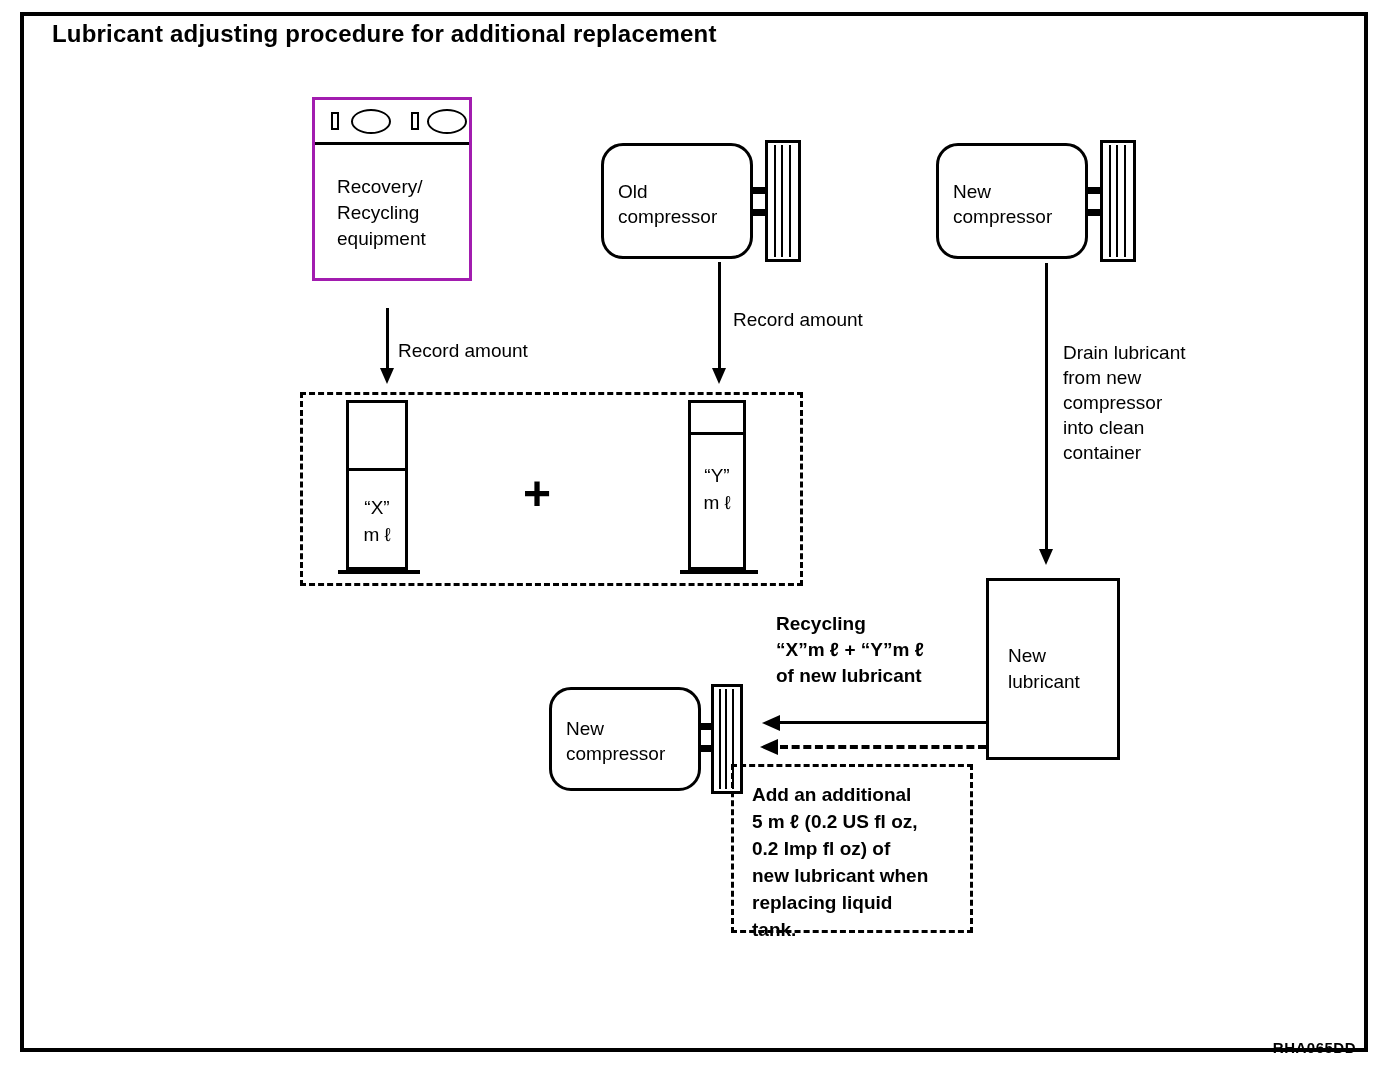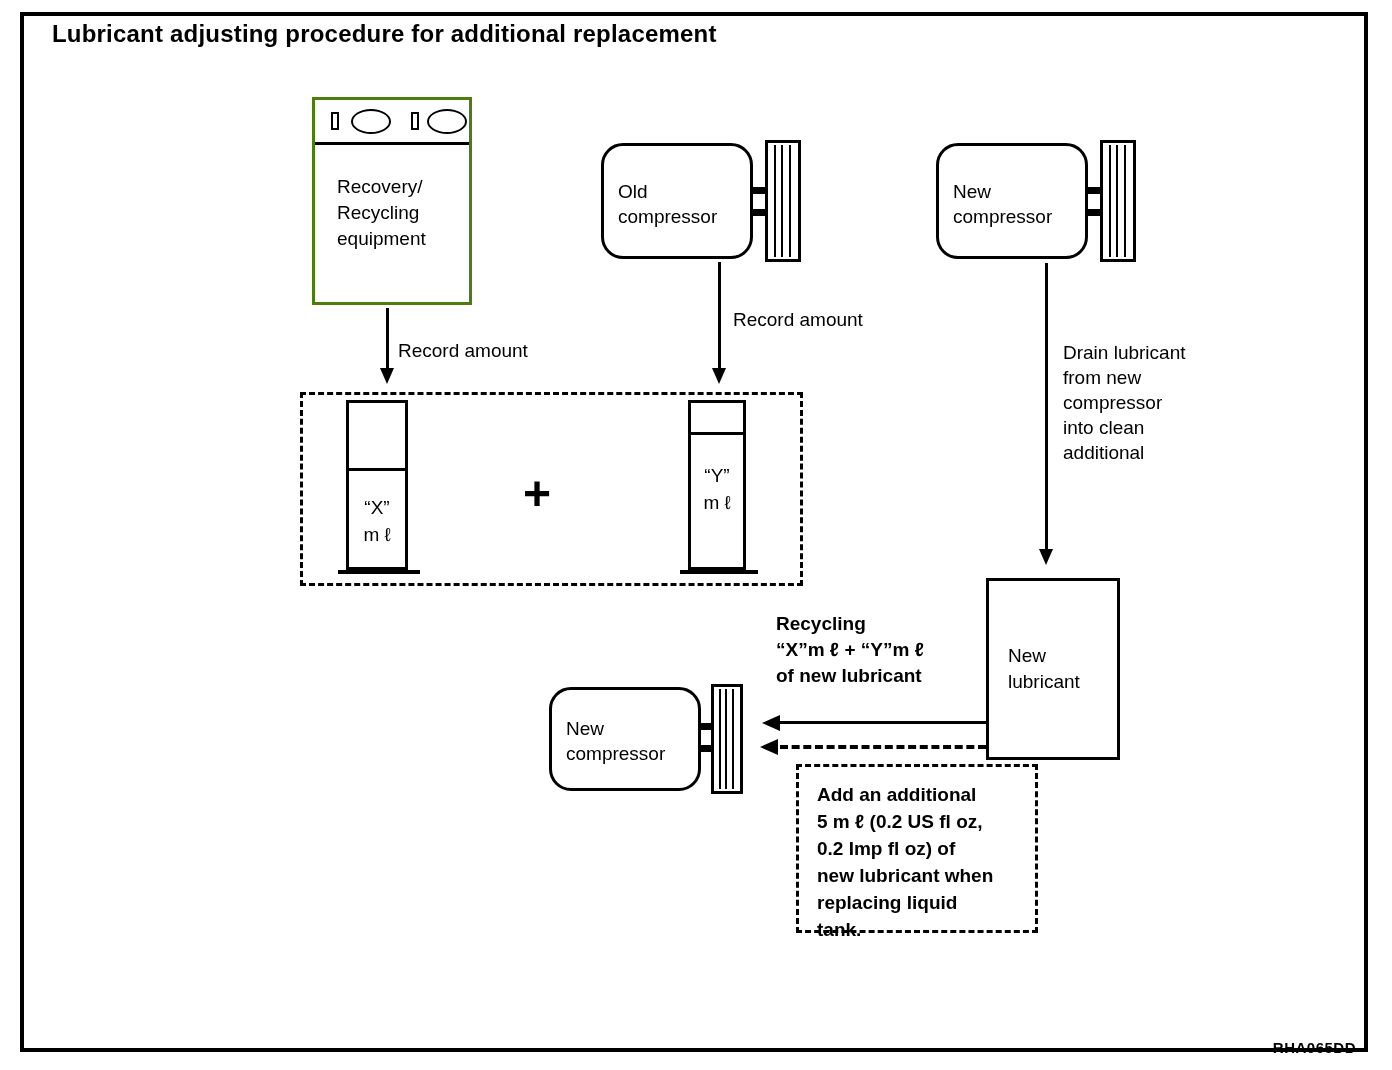--- a/index.html
+++ b/index.html
@@ -53,22 +53,22 @@
     font-size: 19px;
     line-height: 26px;
     white-space: pre-line;
   }
   
   #recovery-equipment {
     position: absolute;
     left: 312px;
     top: 97px;
     width: 160px;
-    height: 208px;
-    border: 3px solid #4d7c0f;
+    height: 184px;
+    border: 3px solid #a21caf;
     box-sizing: border-box;
     background: #fff;
   }
   #recovery-panel {
     position: absolute;
     left: 0; top: 0;
     width: 100%;
     height: 45px;
     border-bottom: 3px solid #000;
     box-sizing: border-box;
@@ -263,21 +263,21 @@
   <div class="arrow-v-line" style="left:718px; top:262px; height:108px;"></div>
   <div class="arrow-v-head" style="left:712px; top:368px;"></div>
   <div class="lbl" style="left:733px; top:307px;">Record amount</div>
 
   <div class="arrow-v-line" style="left:1045px; top:263px; height:288px;"></div>
   <div class="arrow-v-head" style="left:1039px; top:549px;"></div>
   <div class="lbl" style="left:1063px; top:340px;">Drain lubricant
 from new
 compressor
 into clean
-additional</div>
+container</div>
 
   <div class="dashed-box" style="left:300px; top:392px; width:503px; height:194px;"></div>
 
   <div class="cylinder" style="left:346px; top:400px; width:72px; height:176px;">
     <div class="cyl-body" style="width:62px; height:170px;"></div>
     <div class="cyl-level" style="top:68px; width:62px;"></div>
     <div class="cyl-base" style="left:-8px; top:170px; width:82px;"></div>
     <div class="cyl-label" style="left:0; top:94px; width:62px;">“X”
 m ℓ</div>
   </div>
@@ -313,21 +313,21 @@
     <div class="shaft" style="left:150px; top:58px; width:16px; height:7px;"></div>
     <div class="pulley" style="left:162px; top:-3px; width:32px; height:110px;">
       <div class="pulley-line" style="left:5px;"></div>
       <div class="pulley-line" style="left:11px;"></div>
       <div class="pulley-line" style="left:18px;"></div>
     </div>
     <div class="compressor-label" style="left:17px; top:29px;">New
 compressor</div>
   </div>
 
-  <div class="dashed-box" style="left:796px; top:764px; width:242px; height:169px;">
+  <div class="dashed-box" style="left:731px; top:764px; width:242px; height:169px;">
     <div class="boxtext" style="left:18px; top:14px; font-weight:bold; line-height:27px;">Add an additional
 5 m ℓ  (0.2 US fl oz,
 0.2 Imp fl oz) of
 new lubricant when
 replacing liquid
 tank.</div>
   </div>
 
   <div id="figure-code">RHA065DD</div>
 </div>

